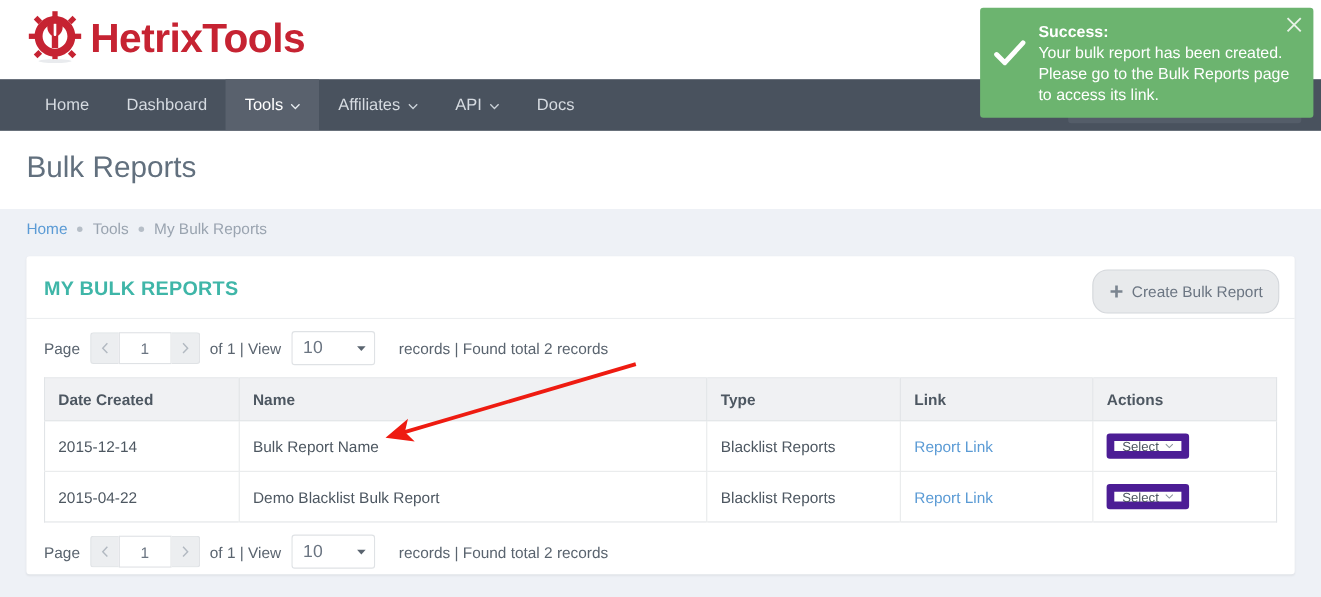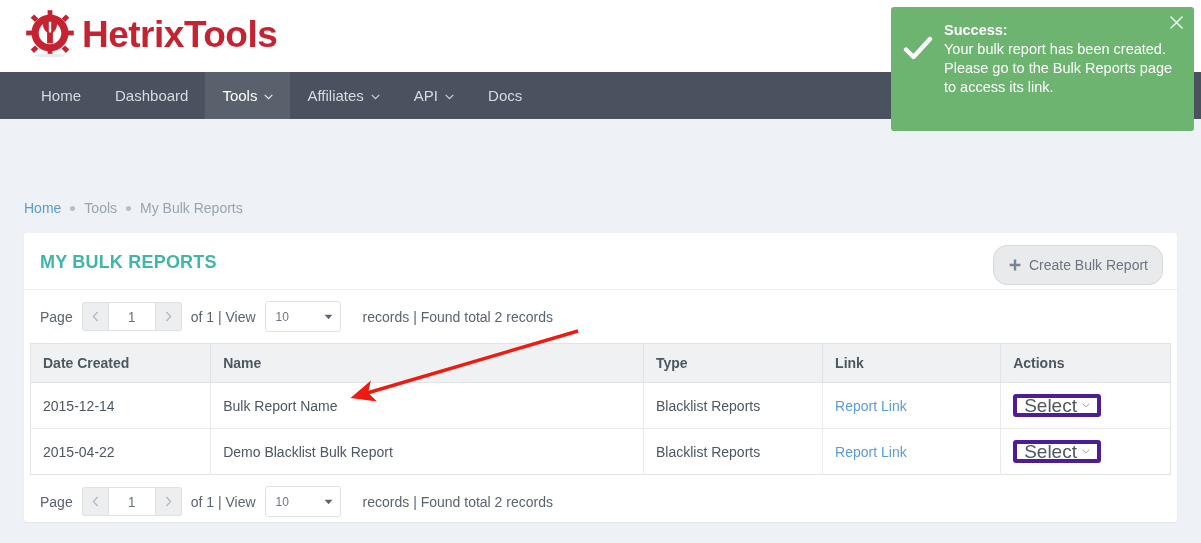--- a/index.html
+++ b/index.html
@@ -156,28 +156,28 @@
     width:48px; height:29px; border:1px solid #dfe2e5;
     background:#fff; text-align:center; font-size:14px;
     color:#6b7582; font-family:"Liberation Sans", sans-serif;
     padding:0;
   }
   .pager-mid { margin:0 9px; }
   .pg-select {
     width:76px; height:31px; border:1px solid #dfe2e5;
     border-radius:3px; background:#fff;
     display:flex; align-items:center; justify-content:space-between;
-    padding:0 7px 0 10px; font-size:12px; color:#6b7582;
+    padding:0 7px 0 10px; font-size:16px; color:#6b7582;
     cursor:pointer;
   }
   .sel-caret { width:9px; height:6px; display:block; }
   .pager-tail { margin-left:22px; }
 
   
-  .tbl-wrap { padding:0 6px; }
+  .tbl-wrap { padding:0 16px; }
   table.data {
     width:100%; border-collapse:collapse;
     border:1px solid #e1e4e7;
     font-size:14px;
   }
   table.data th {
     background:#f0f1f3; color:#4d5761;
     text-align:left; font-weight:700;
     padding:11px 12px; height:33px;
     border-right:1px solid #e1e4e7;
@@ -191,36 +191,36 @@
     border-right:1px solid #e8eaec;
     border-bottom:1px solid #e8eaec;
     background:#fff;
   }
   table.data tr:last-child td { border-bottom:none; }
   table.data td:last-child { border-right:none; }
   .cell-link { color:#5b9bd5; cursor:pointer; }
   .sel-btn {
     display:inline-flex; align-items:center; gap:5px;
     height:23px; padding:0 7px;
-    border:4px solid #4c1d95; border-radius:3px;
-    background:#fff; color:#4d5761; font-size:19px;
+    border:7px solid #4c1d95; border-radius:3px;
+    background:#fff; color:#4d5761; font-size:12px;
     cursor:pointer;
   }
   .sel-btn .sel-caret { width:8px; height:5px; }
 
   .col-date { width:174px; }
   .col-name { width:418px; }
   .col-type { width:173px; }
   .col-link { width:172px; }
   .col-act  { width:164px; }
 
   
   .toast {
     position:absolute; right:7px; top:7px;
-    width:303px; height:124px;
+    width:303px; height:100px;
     background:#6cb46f; border-radius:3px;
     color:#ffffff;
     display:flex; align-items:flex-start;
     padding:12px 10px 10px 12px; gap:11px;
   }
   .toast-check { width:30px; height:30px; display:block; margin-top:14px; flex:none; }
   .toast-body { font-size:14.5px; line-height:19px; padding-top:2px; }
   .toast-title { font-weight:700; display:block; }
   .toast-msg { display:block; }
   .toast-close {
@@ -310,20 +310,23 @@
 
     <div class="nav-search">
       <span>IP/Domain Whois</span>
       <svg class="search-ic" viewBox="0 0 15 15">
         <circle cx="6.2" cy="6.2" r="4.6" fill="none" stroke="#9aa3ae" stroke-width="1.5"></circle>
         <path d="M9.8 9.8l3.6 3.6" stroke="#9aa3ae" stroke-width="1.5" fill="none"></path>
       </svg>
     </div>
   </div>
 
+  <div class="page-head">
+    <div class="page-title">Bulk Reports</div>
+  </div>
 
   <div class="breadcrumb-bar">
     <span class="crumb-link">Home</span>
     <span class="crumb-dot"></span>
     <span class="crumb-plain">Tools</span>
     <span class="crumb-dot"></span>
     <span class="crumb-plain">My Bulk Reports</span>
   </div>
 
   <div class="card">

